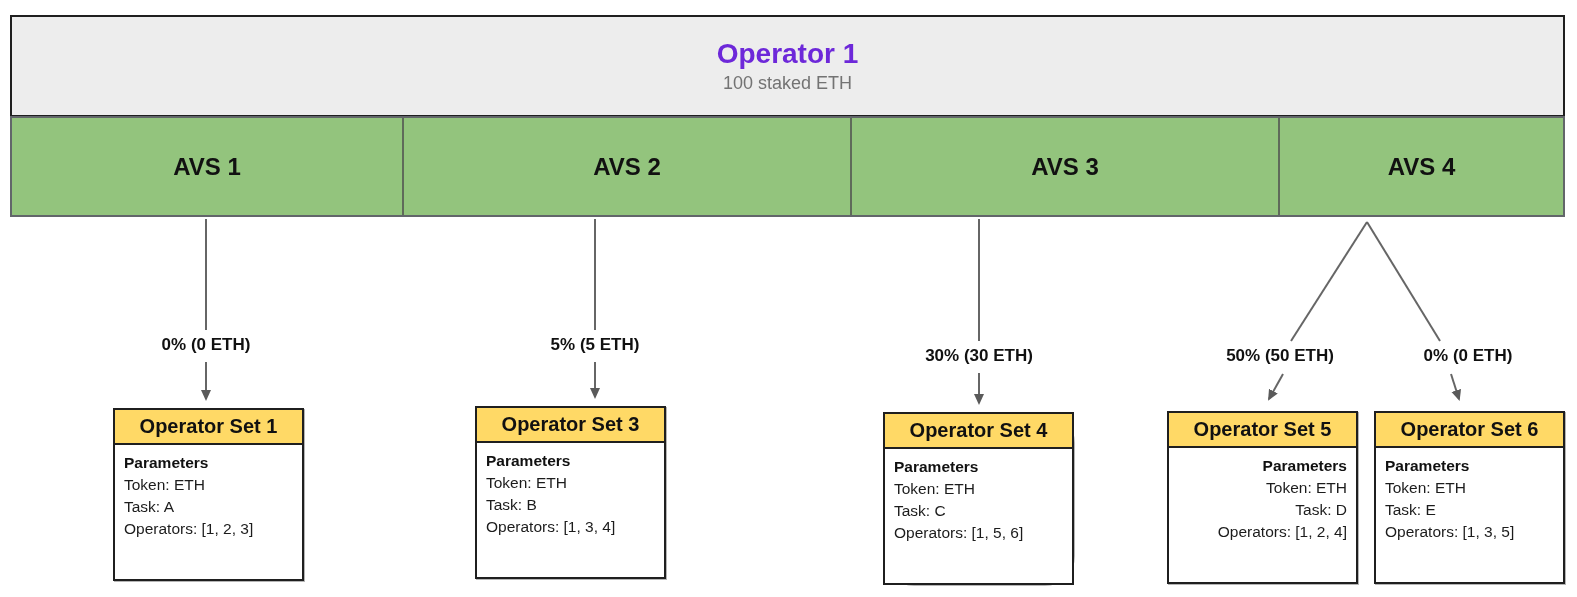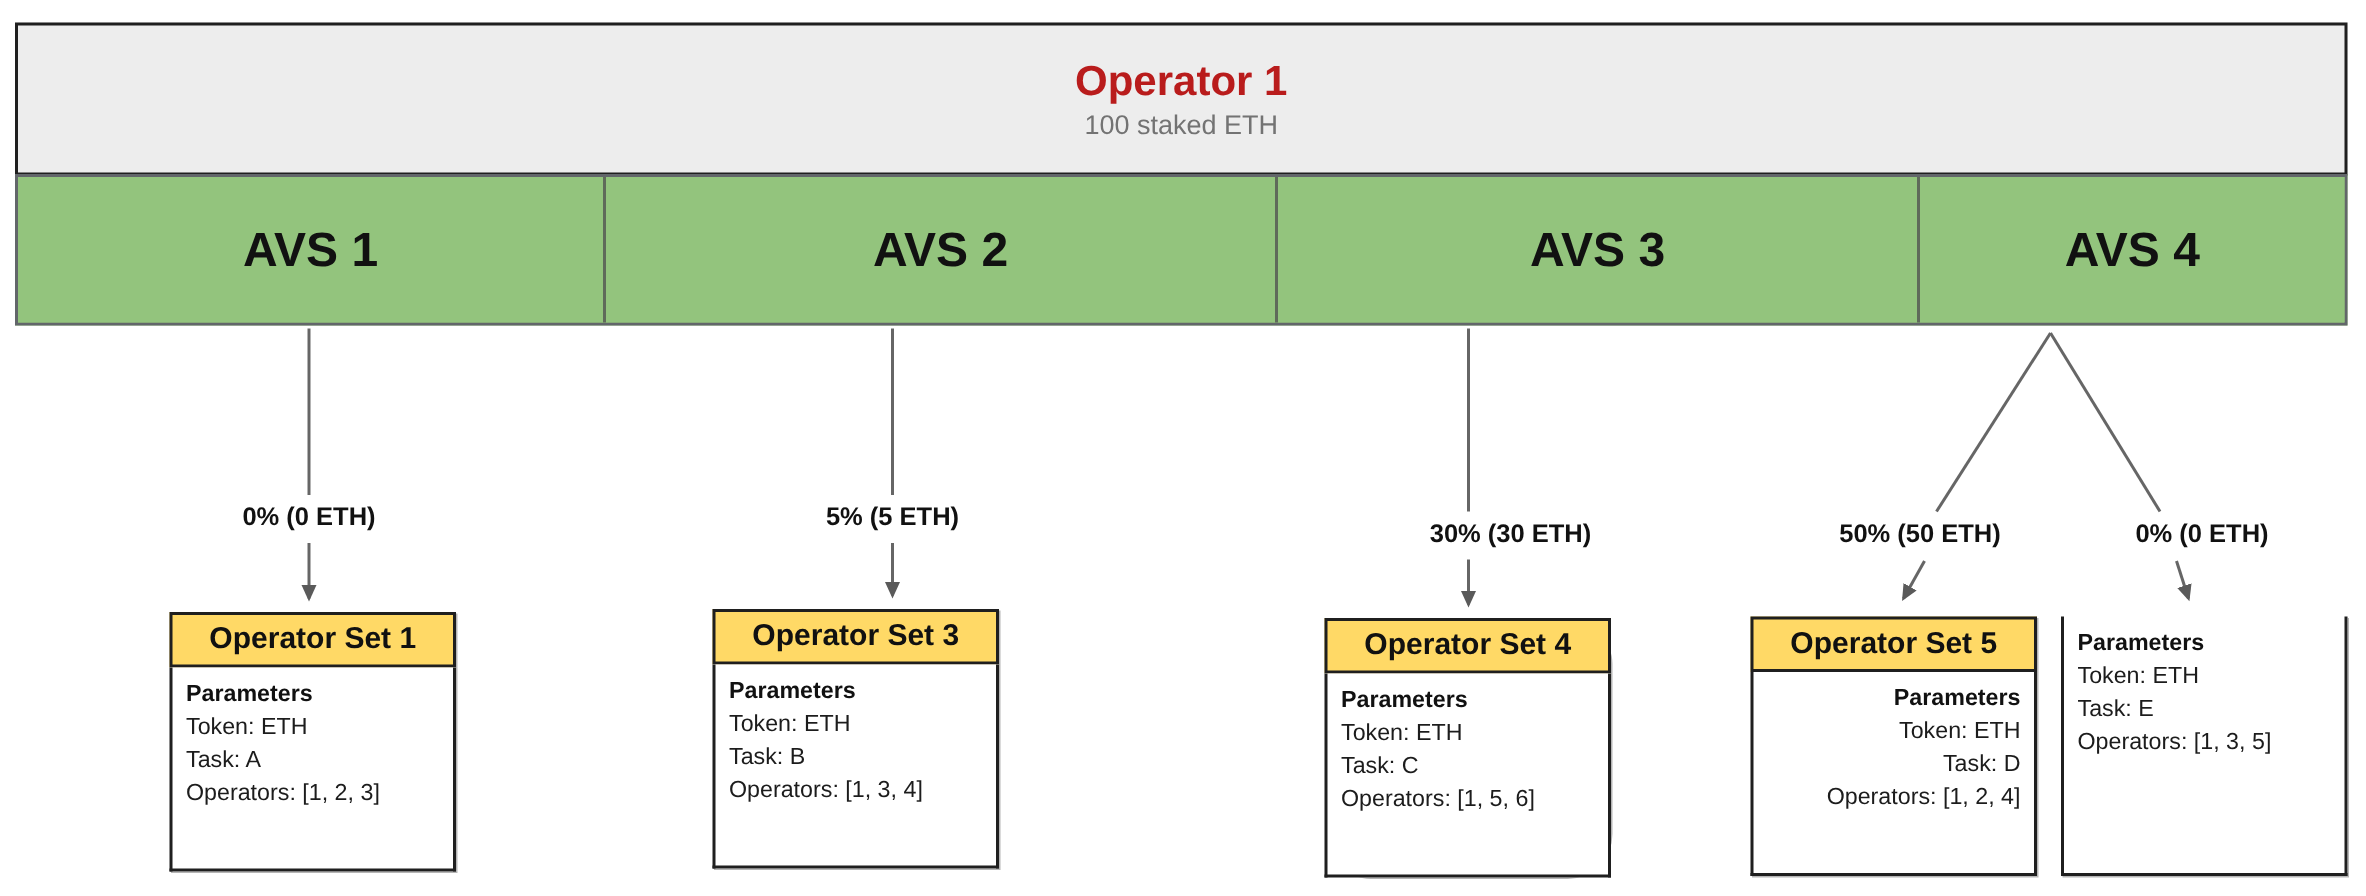--- a/index.html
+++ b/index.html
@@ -12,38 +12,38 @@
   }
   
   .stack{position:absolute;left:10px;top:15px;width:1555px;}
   .operator-header{
     box-sizing:border-box;
     height:102px;
     background:var(--operator-gray,#ededed);
     border:2px solid var(--border-dark,#1f1f1f);
     display:flex;flex-direction:column;align-items:center;justify-content:center;
   }
-  .operator-title{font-size:28px;font-weight:bold;color:#b91c1c;line-height:1.15;}
+  .operator-title{font-size:28px;font-weight:bold;color:#6d28d9;line-height:1.15;}
   .operator-sub{font-size:18px;color:#737373;margin-top:2px;}
   .avs-row{
     box-sizing:border-box;
     display:flex;
     height:101px;
     margin-top:-1px;
     border:2px solid #62666a;
     background:var(--avs-green,#93c47d);
   }
   .avs-cell{
     box-sizing:border-box;
     display:flex;align-items:center;justify-content:center;
     background:var(--avs-green,#93c47d);
     border-right:2px solid #5f6a5a;
   }
   .avs-cell:last-child{border-right:none;}
-  .avs-cell .avs-label{font-size:32px;font-weight:bold;color:#111;}
+  .avs-cell .avs-label{font-size:24px;font-weight:bold;color:#111;}
   .c1{width:392px;} .c2{width:448px;} .c3{width:428px;} .c4{flex:1;}
 
   
   .connectors{position:absolute;left:0;top:0;width:1577px;height:597px;pointer-events:none;}
 
   
   .alloc-label{
     position:absolute;
     transform:translate(-50%,-50%);
     font-size:17px;font-weight:bold;color:#111;
@@ -136,21 +136,21 @@
 
       <g>
         <line x1="1367" y1="222" x2="1440" y2="341"></line>
         <line x1="1451" y1="374" x2="1459" y2="399" marker-end="url(#ah)"></line>
       </g>
     </g>
   </svg>
 
   <div class="alloc-label" style="left:206px;top:345px;">0% (0 ETH)</div>
   <div class="alloc-label" style="left:595px;top:345px;">5% (5 ETH)</div>
-  <div class="alloc-label" style="left:1007px;top:356px;">30% (30 ETH)</div>
+  <div class="alloc-label" style="left:979px;top:356px;">30% (30 ETH)</div>
   <div class="alloc-label" style="left:1280px;top:356px;">50% (50 ETH)</div>
   <div class="alloc-label" style="left:1468px;top:356px;">0% (0 ETH)</div>
 
   <div class="opset" style="left:113px;top:408px;">
     <div class="opset-header">Operator Set 1</div>
     <div class="opset-body">
       <div class="params-heading">Parameters</div>
       <div>Token: ETH</div>
       <div>Task: A</div>
       <div>Operators: [1, 2, 3]</div>
@@ -181,20 +181,21 @@
     <div class="opset-header">Operator Set 5</div>
     <div class="opset-body">
       <div class="params-heading">Parameters</div>
       <div>Token: ETH</div>
       <div>Task: D</div>
       <div>Operators: [1, 2, 4]</div>
     </div>
   </div>
 
   <div class="opset" style="left:1374px;top:411px;">
+    <div class="opset-header">Operator Set 6</div>
     <div class="opset-body">
       <div class="params-heading">Parameters</div>
       <div>Token: ETH</div>
       <div>Task: E</div>
       <div>Operators: [1, 3, 5]</div>
     </div>
   </div>
 
 </div>
 

